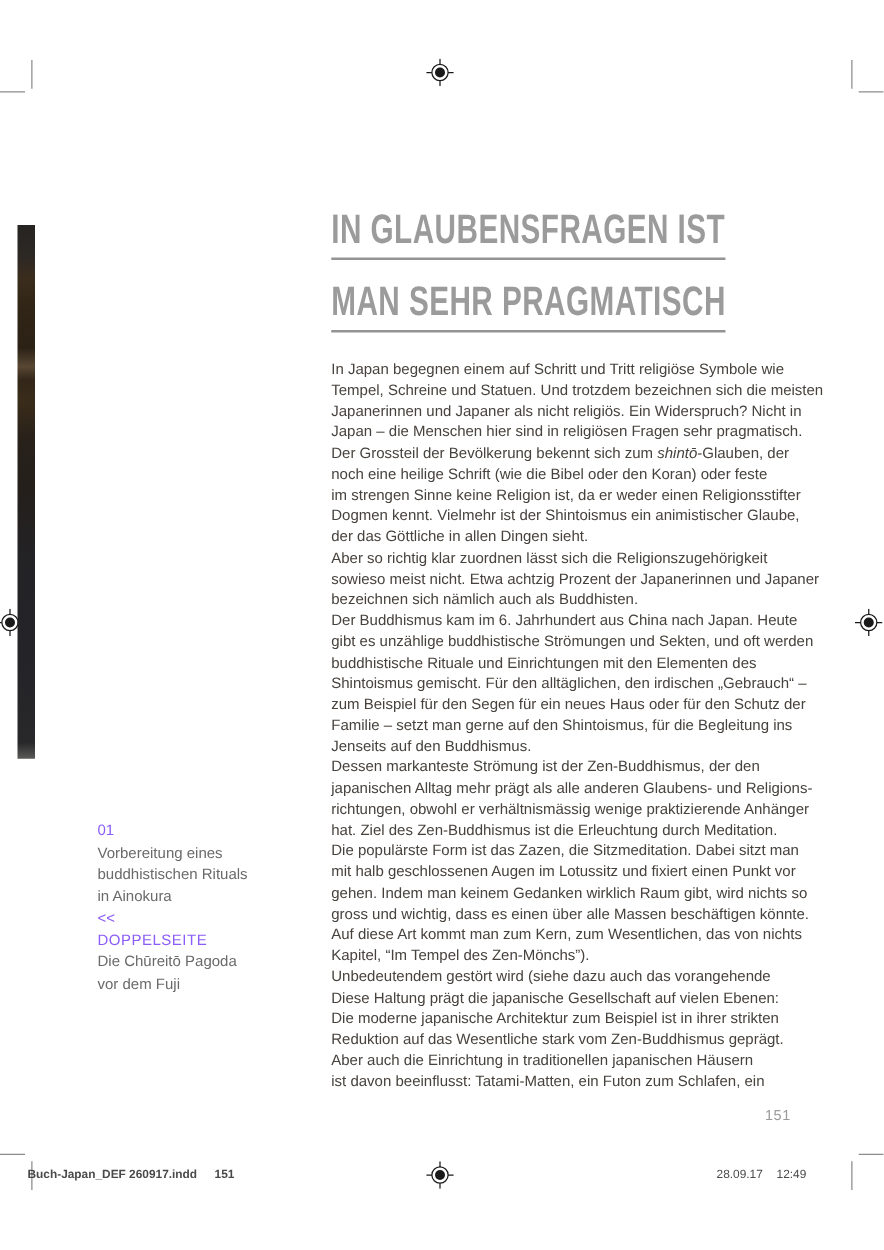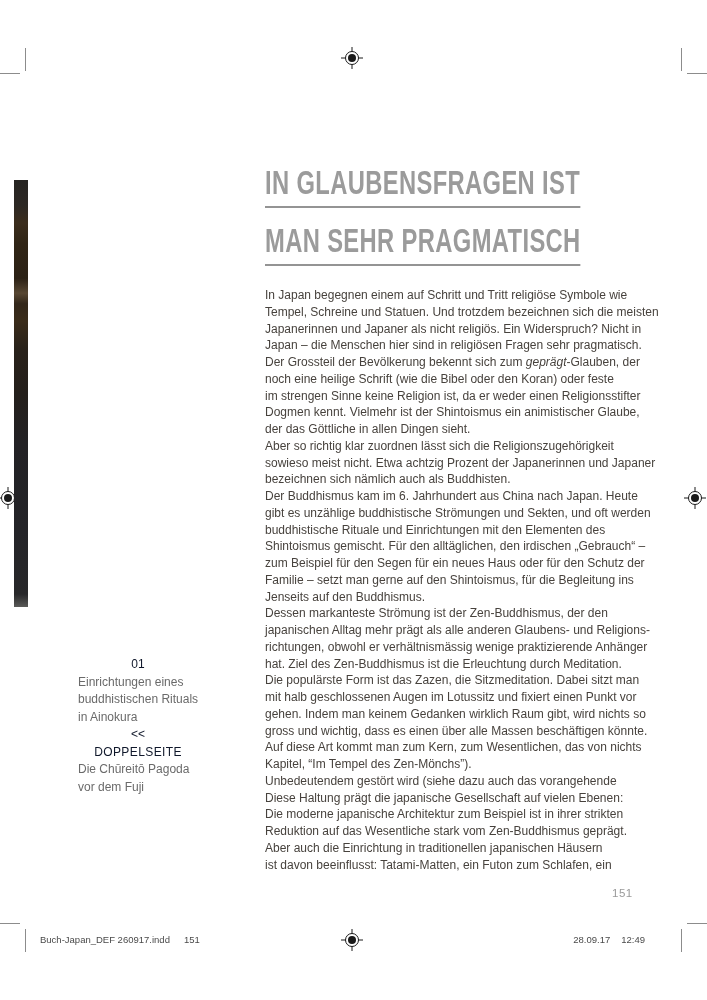--- a/index.html
+++ b/index.html
@@ -72,40 +72,41 @@
   .body-line em { font-style: italic; }
 
   
   .caption {
     position: absolute;
     left: 78px; top: 656px;
     font-size: 12px;
     line-height: 17.5px;
     color: #6a6a6a;
   }
-  .caption .muted { color: #0f172a; text-align: center; }
+  .caption .muted { color: #8b5cf6; }
   .caption .cap-label { letter-spacing: 0.4px; }
   .cap-line { line-height: 17.5px; white-space: nowrap; }
 
   
   .page-number {
     position: absolute;
     left: 612px; top: 887px;
     font-size: 11.5px;
     color: #9a9a9a;
     letter-spacing: 0.5px;
   }
 
   
   .slug-left {
     position: absolute;
-    left: 40px; top: 934px;
+    left: 22px; top: 934px;
     font-size: 9.5px;
     color: #4a4a4a;
     white-space: nowrap;
+    font-weight: bold;
   }
   .slug-left .pageref { margin-left: 14px; }
   .slug-right {
     position: absolute;
     right: 62px; top: 934px;
     font-size: 9.5px;
     color: #4a4a4a;
     white-space: nowrap;
   }
   .slug-right .time { margin-left: 11px; }
@@ -162,21 +163,21 @@
   <div class="headline">
     <div class="headline-line">IN GLAUBENSFRAGEN IST</div>
     <div class="headline-line">MAN SEHR PRAGMATISCH</div>
   </div>
 
   <div class="bodycopy">
       <div class="body-line">In Japan begegnen einem auf Schritt und Tritt religiöse Symbole wie</div>
       <div class="body-line">Tempel, Schreine und Statuen. Und trotzdem bezeichnen sich die meisten</div>
       <div class="body-line">Japanerinnen und Japaner als nicht religiös. Ein Widerspruch? Nicht in</div>
       <div class="body-line">Japan – die Menschen hier sind in religiösen Fragen sehr pragmatisch.</div>
-      <div class="body-line">Der Grossteil der Bevölkerung bekennt sich zum <em>geprägt</em>-Glauben, der</div>
+      <div class="body-line">Der Grossteil der Bevölkerung bekennt sich zum <em>shintō</em>-Glauben, der</div>
       <div class="body-line">noch eine heilige Schrift (wie die Bibel oder den Koran) oder feste</div>
       <div class="body-line">im strengen Sinne keine Religion ist, da er weder einen Religionsstifter</div>
       <div class="body-line">Dogmen kennt. Vielmehr ist der Shintoismus ein animistischer Glaube,</div>
       <div class="body-line">der das Göttliche in allen Dingen sieht.</div>
       <div class="body-line">Aber so richtig klar zuordnen lässt sich die Religionszugehörigkeit</div>
       <div class="body-line">sowieso meist nicht. Etwa achtzig Prozent der Japanerinnen und Japaner</div>
       <div class="body-line">bezeichnen sich nämlich auch als Buddhisten.</div>
       <div class="body-line">Der Buddhismus kam im 6. Jahrhundert aus China nach Japan. Heute</div>
       <div class="body-line">gibt es unzählige buddhistische Strömungen und Sekten, und oft werden</div>
       <div class="body-line">buddhistische Rituale und Einrichtungen mit den Elementen des</div>
@@ -198,21 +199,21 @@
       <div class="body-line">Diese Haltung prägt die japanische Gesellschaft auf vielen Ebenen:</div>
       <div class="body-line">Die moderne japanische Architektur zum Beispiel ist in ihrer strikten</div>
       <div class="body-line">Reduktion auf das Wesentliche stark vom Zen-Buddhismus geprägt.</div>
       <div class="body-line">Aber auch die Einrichtung in traditionellen japanischen Häusern</div>
       <div class="body-line">ist davon beeinflusst: Tatami-Matten, ein Futon zum Schlafen, ein</div>
     </div>
 
   <div class="caption">
     <div class="cap-line muted">01</div>
     <div>
-        <div class="cap-line">Einrichtungen eines</div>
+        <div class="cap-line">Vorbereitung eines</div>
         <div class="cap-line">buddhistischen Rituals</div>
         <div class="cap-line">in Ainokura</div>
       </div>
     <div class="cap-line muted">&lt;&lt;</div>
     <div class="cap-line muted cap-label">DOPPELSEITE</div>
     <div>
         <div class="cap-line">Die Chūreitō Pagoda</div>
         <div class="cap-line">vor dem Fuji</div>
       </div>
   </div>

